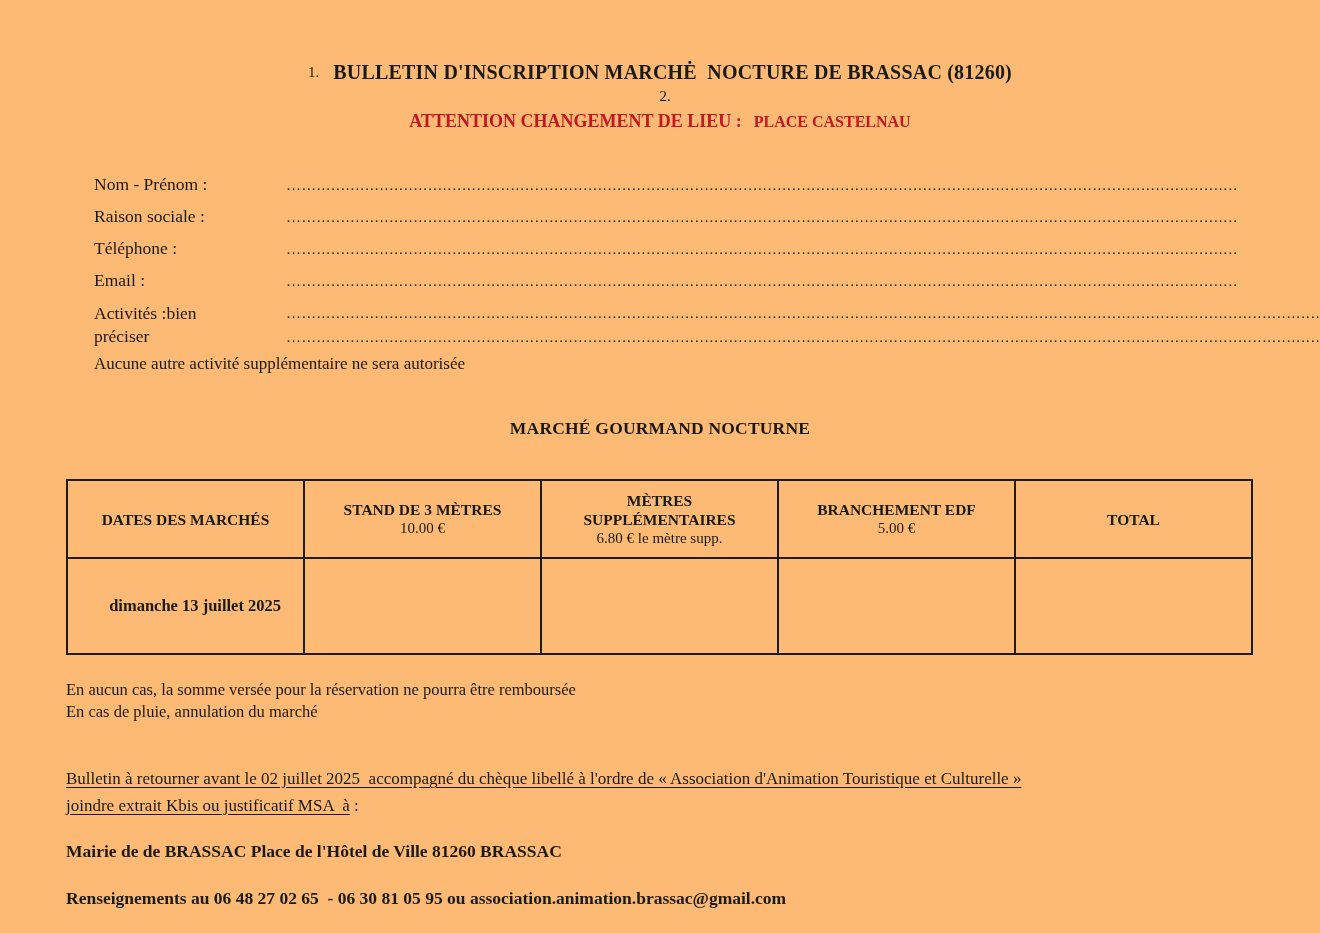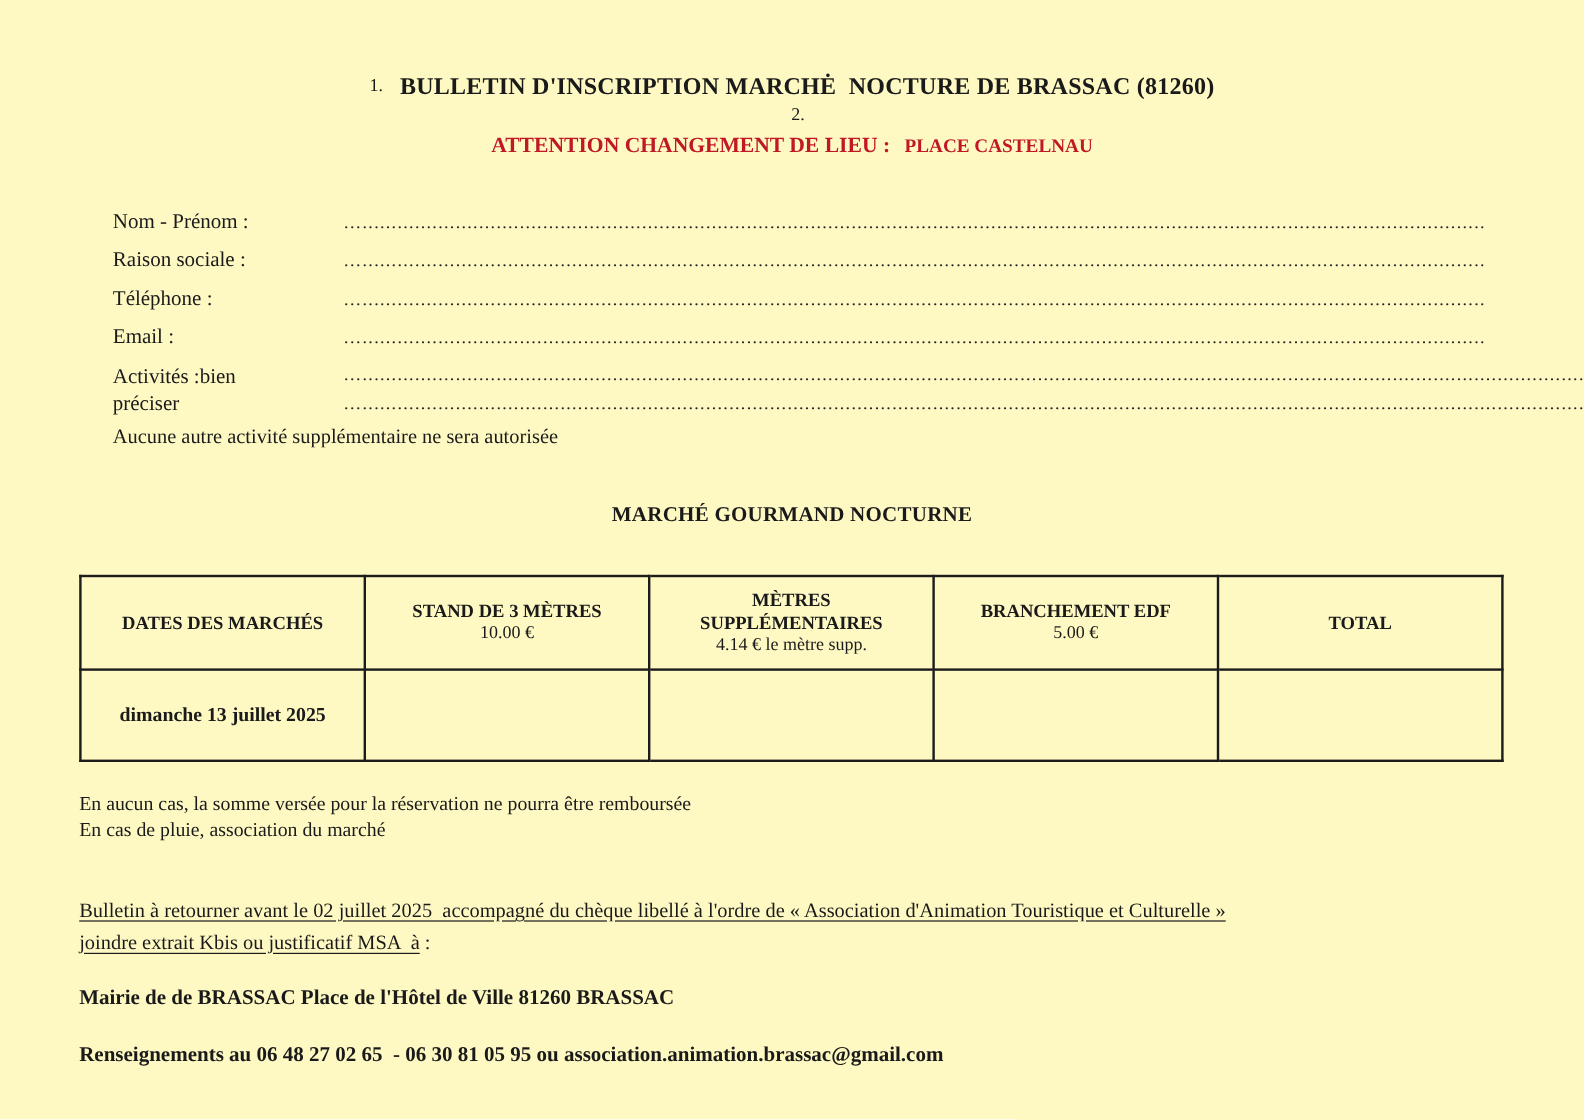--- a/index.html
+++ b/index.html
@@ -1,19 +1,19 @@
 <!DOCTYPE html>
 <html><head>
 <meta charset="utf-8">
 <style>
   html,body{margin:0;padding:0;background:#ffffff;}
   .page{
     position:relative;
     width:1320px;height:933px;
-    background:#fef9c3;
+    background:#fdba74;
     font-family:"Liberation Serif", serif;
     color:#1a1a1a;
     overflow:hidden;
     box-sizing:border-box;
   }
   [data-bind]{white-space:pre-wrap;}
 
   
   .header{text-align:center;padding-top:61px;}
   .title-line .num{font-size:15px;margin-right:14px;vertical-align:2px;}
@@ -40,21 +40,21 @@
   
   table.market{border-collapse:collapse;margin:40px 0 0 66px;width:1187px;table-layout:fixed;}
   table.market th, table.market td{
     border:2px solid #1c1c1c;
     text-align:center;vertical-align:middle;
     padding:4px 22px;box-sizing:border-box;
   }
   table.market th{height:78px;font-weight:normal;}
   .hdr-title{font-size:15.5px;font-weight:bold;line-height:19px;}
   .hdr-sub{font-size:15px;line-height:19px;}
-  table.market td{height:76px;}
+  table.market td{height:96px;text-align:right;}
   td.date-cell{font-size:16.5px;font-weight:bold;}
 
   
   .notes{margin:24px 83px 0 66px;font-size:16.5px;line-height:21.5px;}
   .return-para{margin:44px 83px 0 66px;font-size:17px;line-height:26.5px;}
   .return-para .u{text-decoration:underline;text-underline-offset:3px;}
   .address{margin:22px 83px 0 66px;font-size:17.5px;font-weight:bold;}
   .contact{margin:26px 83px 0 66px;font-size:17.5px;font-weight:bold;}
 </style>
 </head>
@@ -110,21 +110,21 @@
         <th>
           <div class="hdr-title" data-bind="table.headers.0.title">DATES DES MARCHÉS</div>
           <div class="hdr-sub" data-bind="table.headers.0.sub"></div>
         </th>
         <th>
           <div class="hdr-title" data-bind="table.headers.1.title">STAND DE 3 MÈTRES</div>
           <div class="hdr-sub" data-bind="table.headers.1.sub">10.00 €</div>
         </th>
         <th>
           <div class="hdr-title" data-bind="table.headers.2.title">MÈTRES SUPPLÉMENTAIRES</div>
-          <div class="hdr-sub" data-bind="table.headers.2.sub">4.14 € le mètre supp.</div>
+          <div class="hdr-sub" data-bind="table.headers.2.sub">6.80 € le mètre supp.</div>
         </th>
         <th>
           <div class="hdr-title" data-bind="table.headers.3.title">BRANCHEMENT EDF</div>
           <div class="hdr-sub" data-bind="table.headers.3.sub">5.00 €</div>
         </th>
         <th>
           <div class="hdr-title" data-bind="table.headers.4.title">TOTAL</div>
           <div class="hdr-sub" data-bind="table.headers.4.sub"></div>
         </th>
       </tr>
@@ -135,21 +135,21 @@
         <td data-bind="table.rows.0.cells.1"></td>
         <td data-bind="table.rows.0.cells.2"></td>
         <td data-bind="table.rows.0.cells.3"></td>
         <td data-bind="table.rows.0.cells.4"></td>
       </tr>
     </tbody>
   </table>
 
   <div class="notes">
     <div data-bind="notes.line1">En aucun cas, la somme versée pour la réservation ne pourra être remboursée</div>
-    <div data-bind="notes.line2">En cas de pluie, association du marché</div>
+    <div data-bind="notes.line2">En cas de pluie, annulation du marché</div>
   </div>
 
   <div class="return-para">
     <div><span class="u" data-bind="return_instructions.line1_underlined">Bulletin à retourner avant le 02 juillet 2025  accompagné du chèque libellé à l'ordre de « Association d'Animation Touristique et Culturelle »</span></div>
     <div><span class="u" data-bind="return_instructions.line2_underlined">joindre extrait Kbis ou justificatif MSA  à</span><span data-bind="return_instructions.line2_suffix"> :</span></div>
   </div>
 
   <div class="address" data-bind="address">Mairie de de BRASSAC Place de l'Hôtel de Ville 81260 BRASSAC</div>
 
   <div class="contact" data-bind="contact">Renseignements au 06 48 27 02 65  - 06 30 81 05 95 ou association.animation.brassac@gmail.com</div>

